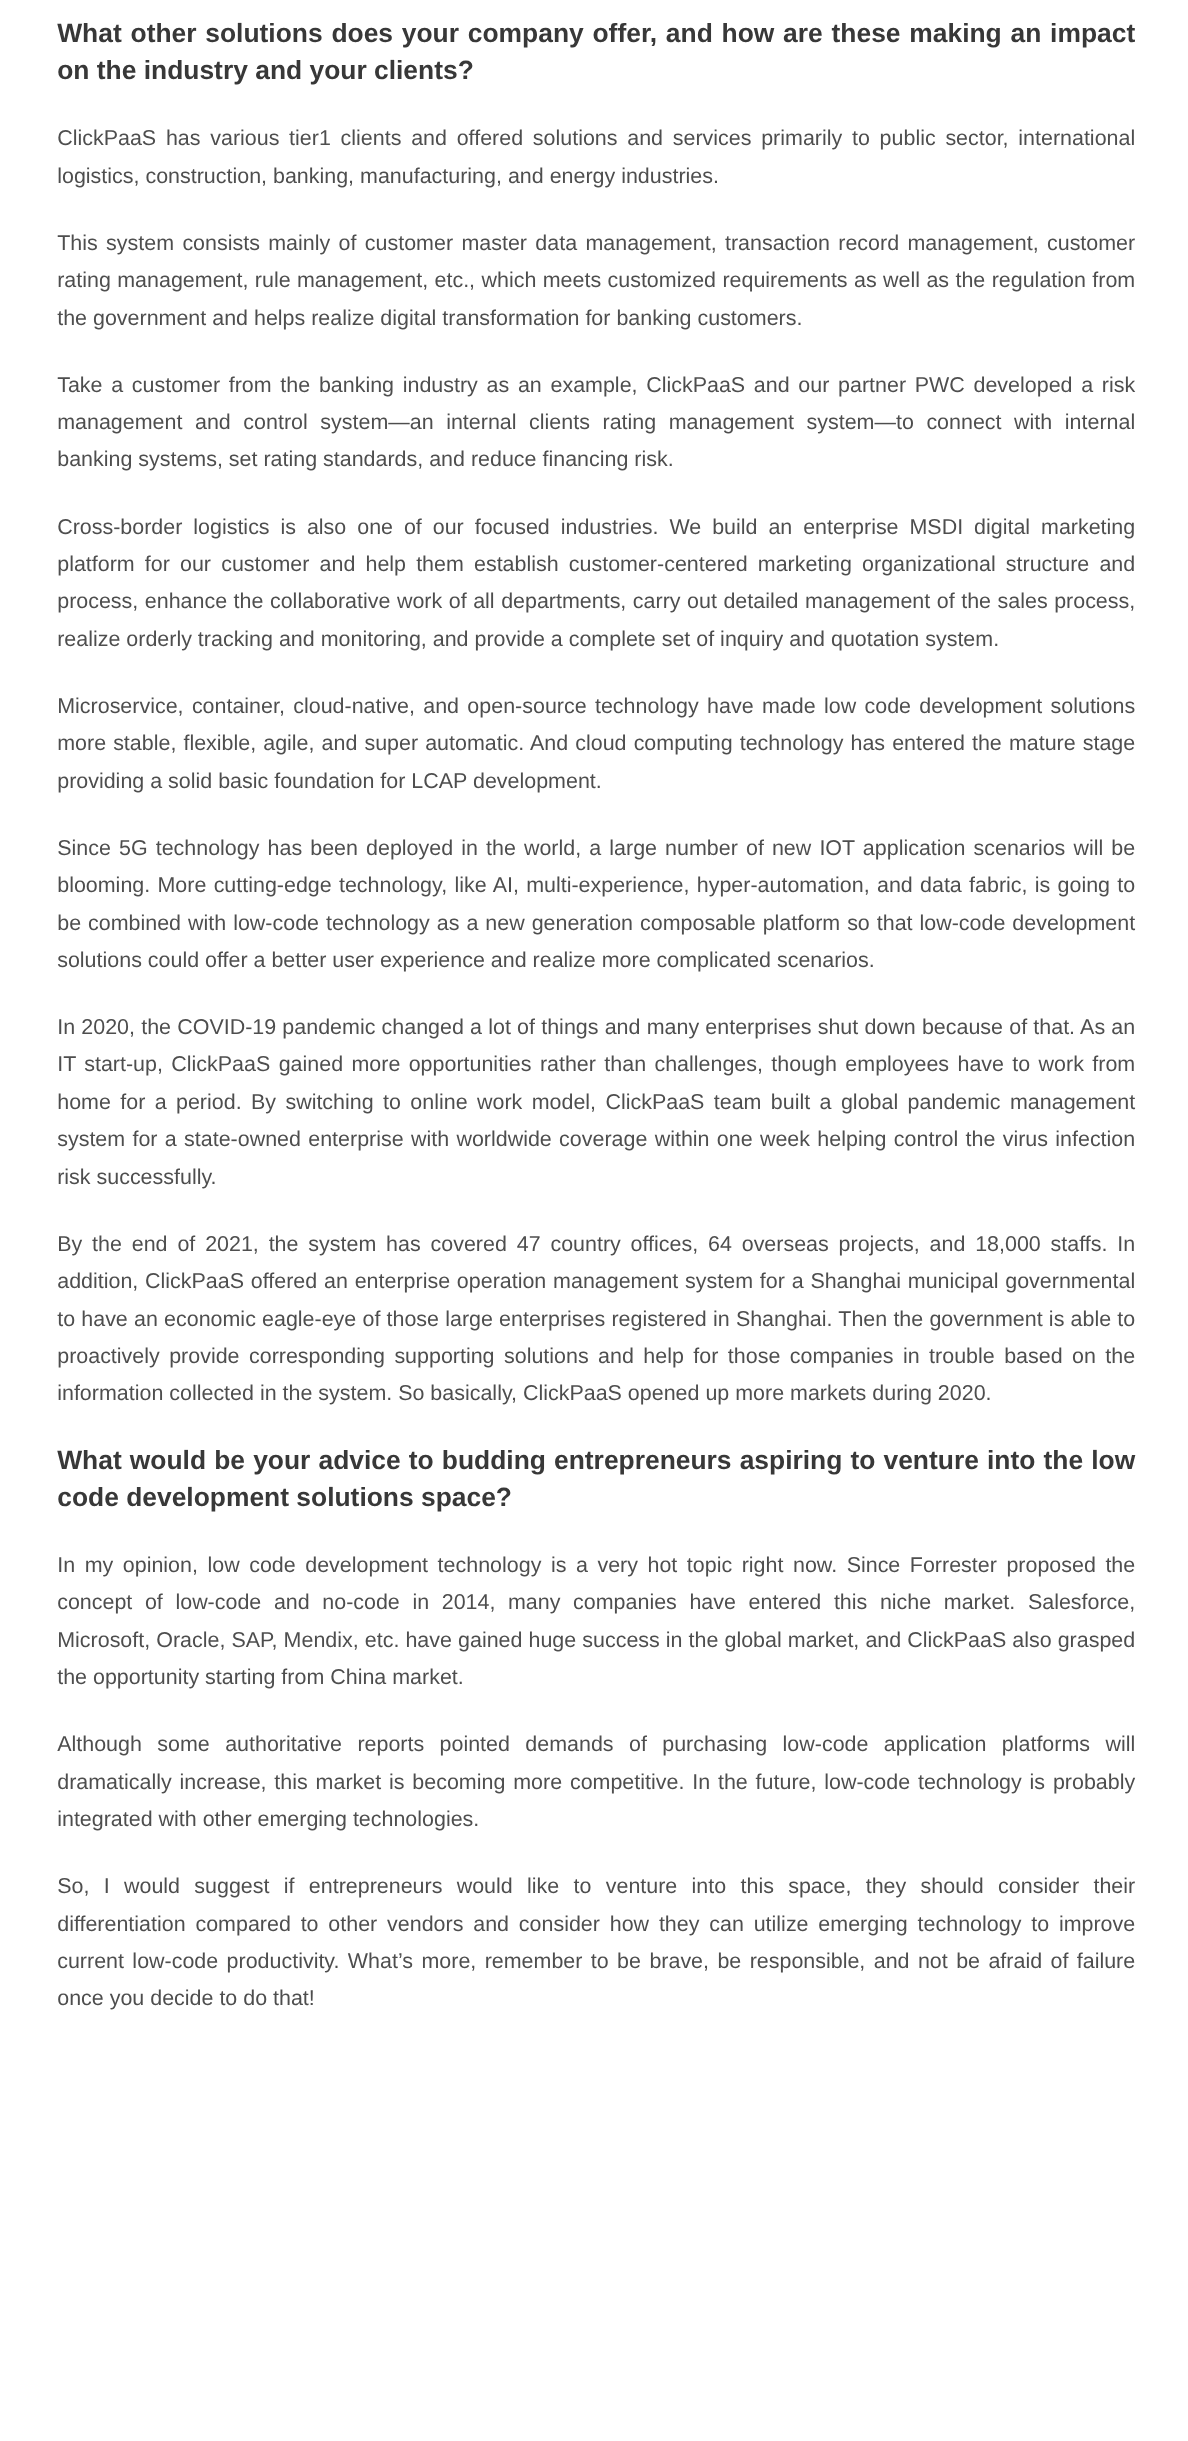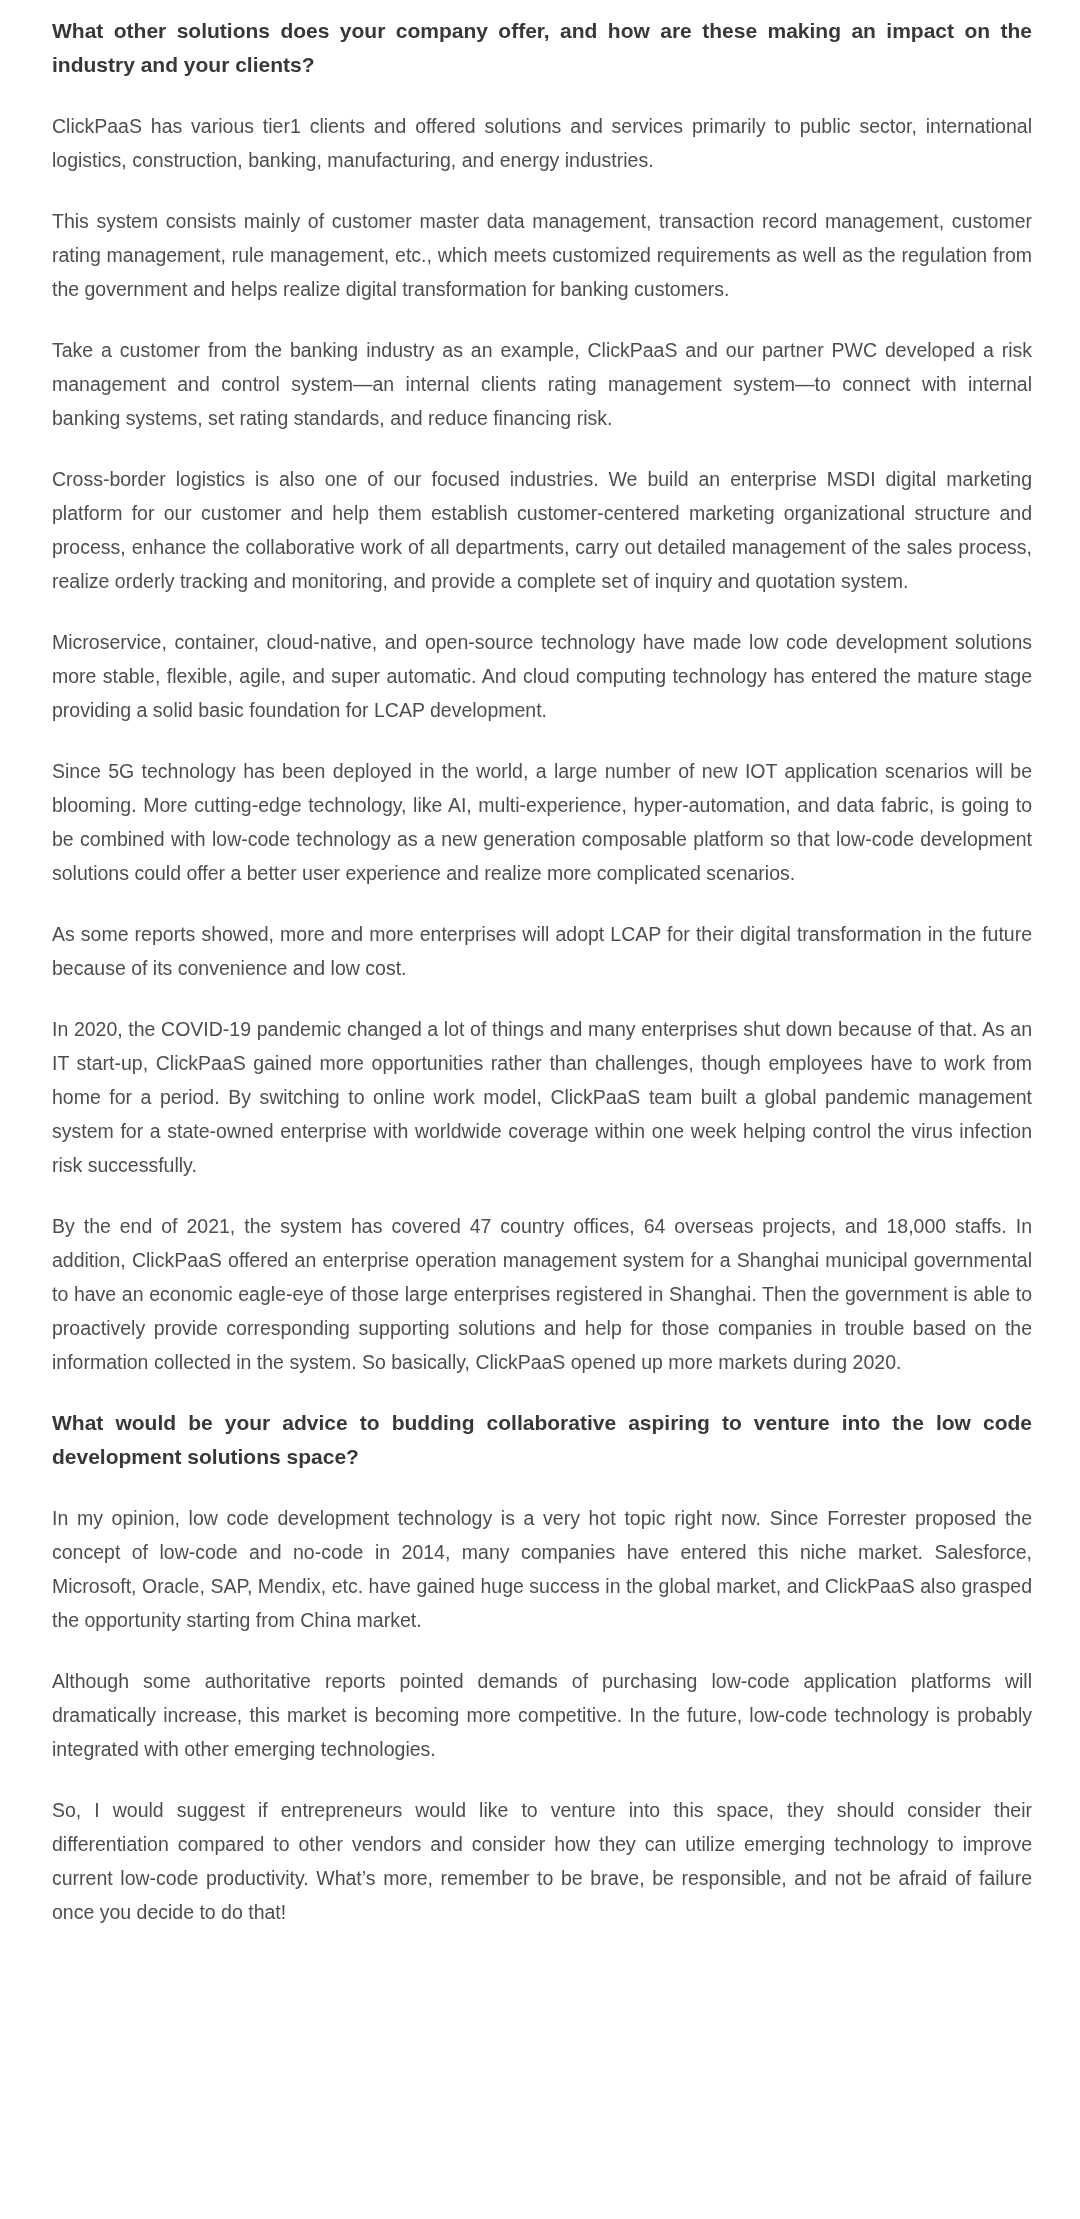--- a/index.html
+++ b/index.html
@@ -15,21 +15,21 @@
     padding: 14px 48px 22px 52px;
   }
   article.interview {
     font-family: "Liberation Sans", "DejaVu Sans", sans-serif;
     font-size: 19.5px;
     line-height: 34px;
     text-align: justify;
     color: #4e4e4e;
   }
   article.interview .question {
-    font-size: 21px;
+    font-size: 24px;
     font-weight: bold;
     color: #383838;
     margin: 27px 0;
     line-height: 34px;
   }
   article.interview .answer {
     margin: 27px 0;
     font-weight: normal;
   }
   article.interview > :first-child {
@@ -44,21 +44,20 @@
 
 <div class="page">
   <article class="interview">
       <h2 class="question">What other solutions does your company offer, and how are these making an impact on the industry and your clients?</h2>
       <p class="answer">ClickPaaS has various tier1 clients and offered solutions and services primarily to public sector, international logistics, construction, banking, manufacturing, and energy industries.</p>
       <p class="answer">This system consists mainly of customer master data management, transaction record management, customer rating management, rule management, etc., which meets customized requirements as well as the regulation from the government and helps realize digital transformation for banking customers.</p>
       <p class="answer">Take a customer from the banking industry as an example, ClickPaaS and our partner PWC developed a risk management and control system—an internal clients rating management system—to connect with internal banking systems, set rating standards, and reduce financing risk.</p>
       <p class="answer">Cross-border logistics is also one of our focused industries. We build an enterprise MSDI digital marketing platform for our customer and help them establish customer-centered marketing organizational structure and process, enhance the collaborative work of all departments, carry out detailed management of the sales process, realize orderly tracking and monitoring, and provide a complete set of inquiry and quotation system.</p>
       <p class="answer">Microservice, container, cloud-native, and open-source technology have made low code development solutions more stable, flexible, agile, and super automatic. And cloud computing technology has entered the mature stage providing a solid basic foundation for LCAP development.</p>
       <p class="answer">Since 5G technology has been deployed in the world, a large number of new IOT application scenarios will be blooming. More cutting-edge technology, like AI, multi-experience, hyper-automation, and data fabric, is going to be combined with low-code technology as a new generation composable platform so that low-code development solutions could offer a better user experience and realize more complicated scenarios.</p>
-      <p class="answer">As some reports showed, more and more enterprises will adopt LCAP for their digital transformation in the future because of its convenience and low cost.</p>
       <p class="answer">In 2020, the COVID-19 pandemic changed a lot of things and many enterprises shut down because of that. As an IT start-up, ClickPaaS gained more opportunities rather than challenges, though employees have to work from home for a period. By switching to online work model, ClickPaaS team built a global pandemic management system for a state-owned enterprise with worldwide coverage within one week helping control the virus infection risk successfully.</p>
       <p class="answer">By the end of 2021, the system has covered 47 country offices, 64 overseas projects, and 18,000 staffs. In addition, ClickPaaS offered an enterprise operation management system for a Shanghai municipal governmental to have an economic eagle-eye of those large enterprises registered in Shanghai. Then the government is able to proactively provide corresponding supporting solutions and help for those companies in trouble based on the information collected in the system. So basically, ClickPaaS opened up more markets during 2020.</p>
-      <h2 class="question">What would be your advice to budding collaborative aspiring to venture into the low code development solutions space?</h2>
+      <h2 class="question">What would be your advice to budding entrepreneurs aspiring to venture into the low code development solutions space?</h2>
       <p class="answer">In my opinion, low code development technology is a very hot topic right now. Since Forrester proposed the concept of low-code and no-code in 2014, many companies have entered this niche market. Salesforce, Microsoft, Oracle, SAP, Mendix, etc. have gained huge success in the global market, and ClickPaaS also grasped the opportunity starting from China market.</p>
       <p class="answer">Although some authoritative reports pointed demands of purchasing low-code application platforms will dramatically increase, this market is becoming more competitive. In the future, low-code technology is probably integrated with other emerging technologies.</p>
       <p class="answer">So, I would suggest if entrepreneurs would like to venture into this space, they should consider their differentiation compared to other vendors and consider how they can utilize emerging technology to improve current low-code productivity. What’s more, remember to be brave, be responsible, and not be afraid of failure once you decide to do that!</p>
     </article>
 </div>
 
 </body></html>

